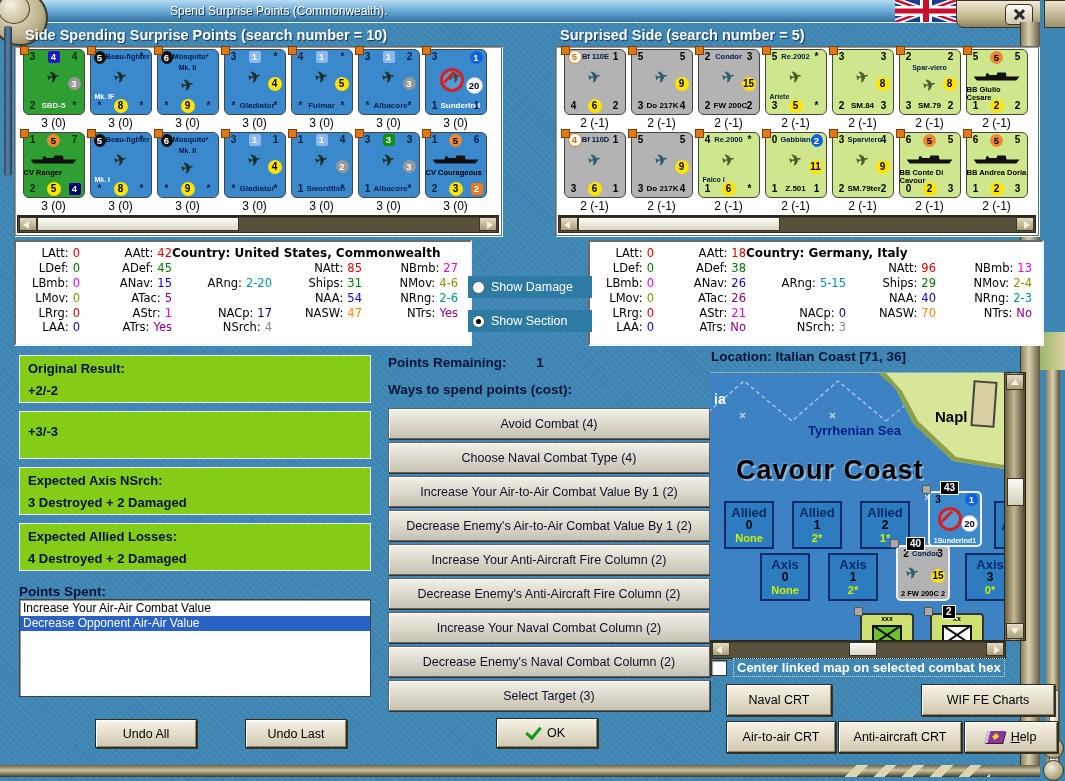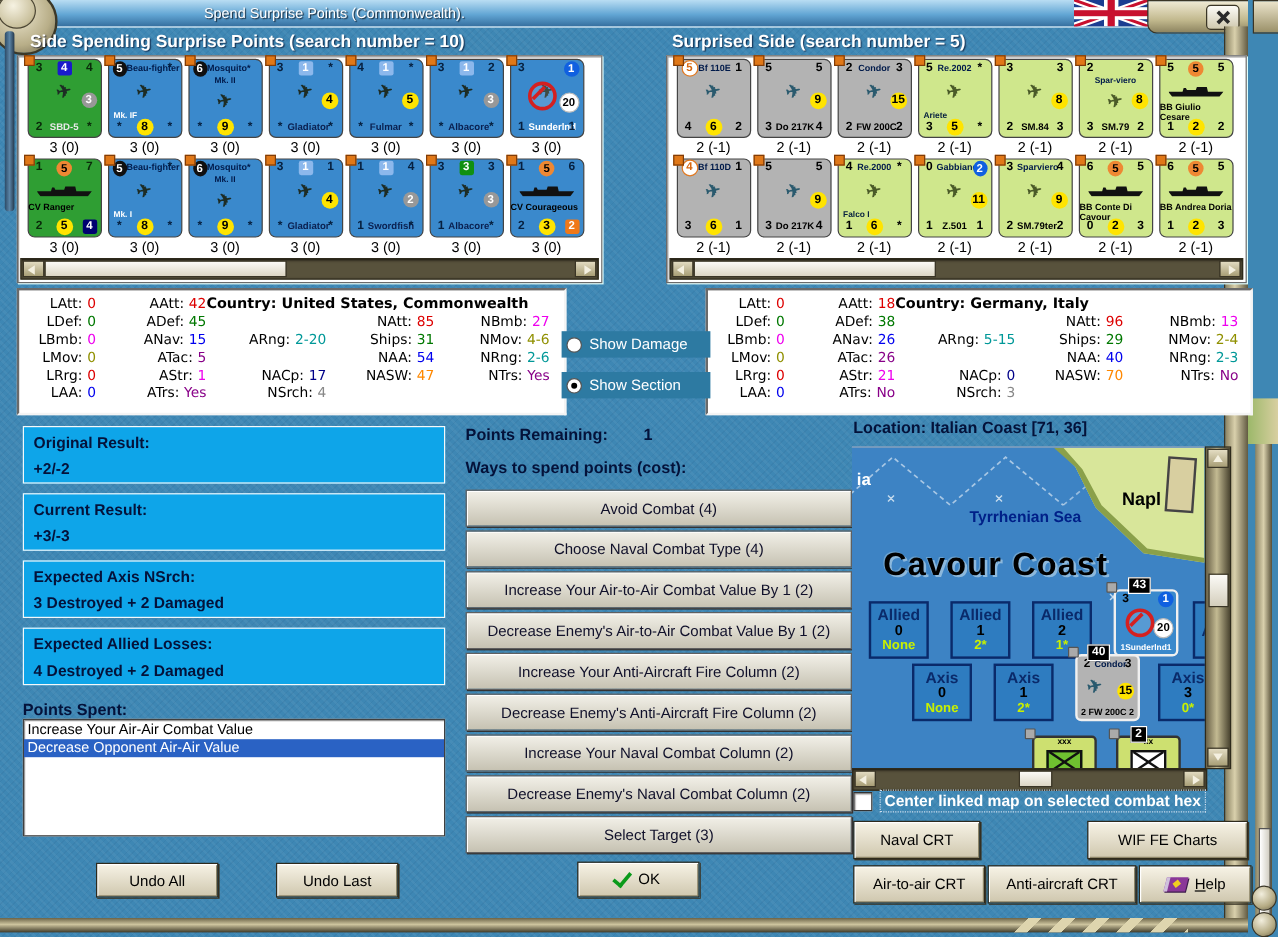--- a/index.html
+++ b/index.html
@@ -100,32 +100,32 @@
   .country{font-weight:bold;font-size:12px;white-space:nowrap;}
   .red{color:#dd0000;} .grn{color:#007800;} .mag{color:#ee00ee;} .oli{color:#909000;}
   .blu{color:#0000ee;} .tea{color:#009898;} .pur{color:#880088;} .org{color:#ff8800;}
   .nav{color:#000088;} .gry{color:#888888;}
   
   .radio{position:absolute;left:468px;width:120px;height:22px;background:#2d7aa2;display:flex;align-items:center;padding-left:4px;}
   .rdot{width:11px;height:11px;border-radius:50%;background:#fff;border:1px solid #555;margin-right:6px;position:relative;}
   .rdot.sel::after{content:"";position:absolute;left:3px;top:3px;width:5px;height:5px;border-radius:50%;background:#000;}
   .rlabel{color:#fff;font-size:12.5px;}
   
-  .rbox{position:absolute;left:19px;width:352px;height:48px;background:#0ea5e9;border:1px solid #f4f8fa;padding:5px 8px;box-sizing:border-box;}
+  .rbox{position:absolute;left:19px;width:352px;height:48px;background:#84cc16;border:1px solid #f4f8fa;padding:5px 8px;box-sizing:border-box;}
   .rbox .lab,.rbox .val{font-weight:bold;font-size:13px;color:#04123a;}
   .rbox .val{margin-top:7px;}
   .pslabel{position:absolute;left:19px;top:584px;font-weight:bold;font-size:13.5px;color:#04123a;}
   .listbox{position:absolute;left:19px;top:599px;width:352px;height:98px;background:#fff;border:1px solid #404040;
     box-shadow:inset 1px 1px 0 #9a9a9a;font-size:12px;color:#000;padding-top:1px;box-sizing:border-box;}
   .litem{height:15px;line-height:15px;padding-left:3px;}
   .litem.sel{background:#2a62c4;color:#fff;}
   
   .btn-tan{position:absolute;background:linear-gradient(#f7f3e6,#cfc7ae);border:1px solid #2e2a1c;
     box-shadow:inset 1px 1px 0 #fff,inset -1px -1px 0 #8d8568,1px 1px 0 #3a3526;
-    font-size:12.5px;color:#000;display:flex;align-items:center;justify-content:center;cursor:pointer;}
+    font-size:12.5px;color:#000;display:flex;align-items:center;justify-content:center;cursor:pointer;margin-left:15px;}
   .btn-gray{position:absolute;left:388px;width:320px;height:29px;background:linear-gradient(#f2f0e8,#c6c2b2);
     border:1px solid #606060;box-shadow:inset 1px 1px 0 #fff,1px 1px 0 #333;
     font-size:12.5px;color:#10102a;display:flex;align-items:center;justify-content:center;cursor:pointer;}
   .midlab{position:absolute;font-weight:bold;font-size:13.5px;color:#04123a;}
   .okcheck{width:6px;height:12px;border-right:3px solid #0a9a1a;border-bottom:3px solid #0a9a1a;transform:rotate(40deg);display:inline-block;margin-right:9px;margin-top:-4px;}
   .book{display:inline-block;width:15px;height:12px;background:#8a3898;transform:skewX(-14deg);
     border-left:3px solid #cfc0dc;box-shadow:1px 1px 0 #3c1c4c;margin-right:7px;position:relative;}
   .book::after{content:"";position:absolute;left:4px;top:3px;width:5px;height:5px;background:#f0d020;transform:rotate(45deg);}
   
   .loclab{position:absolute;left:711px;top:349px;font-weight:bold;font-size:13.5px;color:#04123a;}
@@ -1027,21 +1027,20 @@
 <div class="radio" style="top:310px;">
   <span class="rdot sel" id="rdot-section"></span>
   <span class="rlabel">Show Section</span>
 </div>
 
 <div class="rbox" style="top:355px;">
   <div class="lab">Original Result:</div>
   <div class="val">+2/-2</div>
 </div>
 <div class="rbox" style="top:411px;">
-  <div class="lab">Current Result:</div>
   <div class="val">+3/-3</div>
 </div>
 <div class="rbox" style="top:467px;">
   <div class="lab">Expected Axis NSrch:</div>
   <div class="val">3 Destroyed + 2 Damaged</div>
 </div>
 <div class="rbox" style="top:523px;">
   <div class="lab">Expected Allied Losses:</div>
   <div class="val">4 Destroyed + 2 Damaged</div>
 </div>

